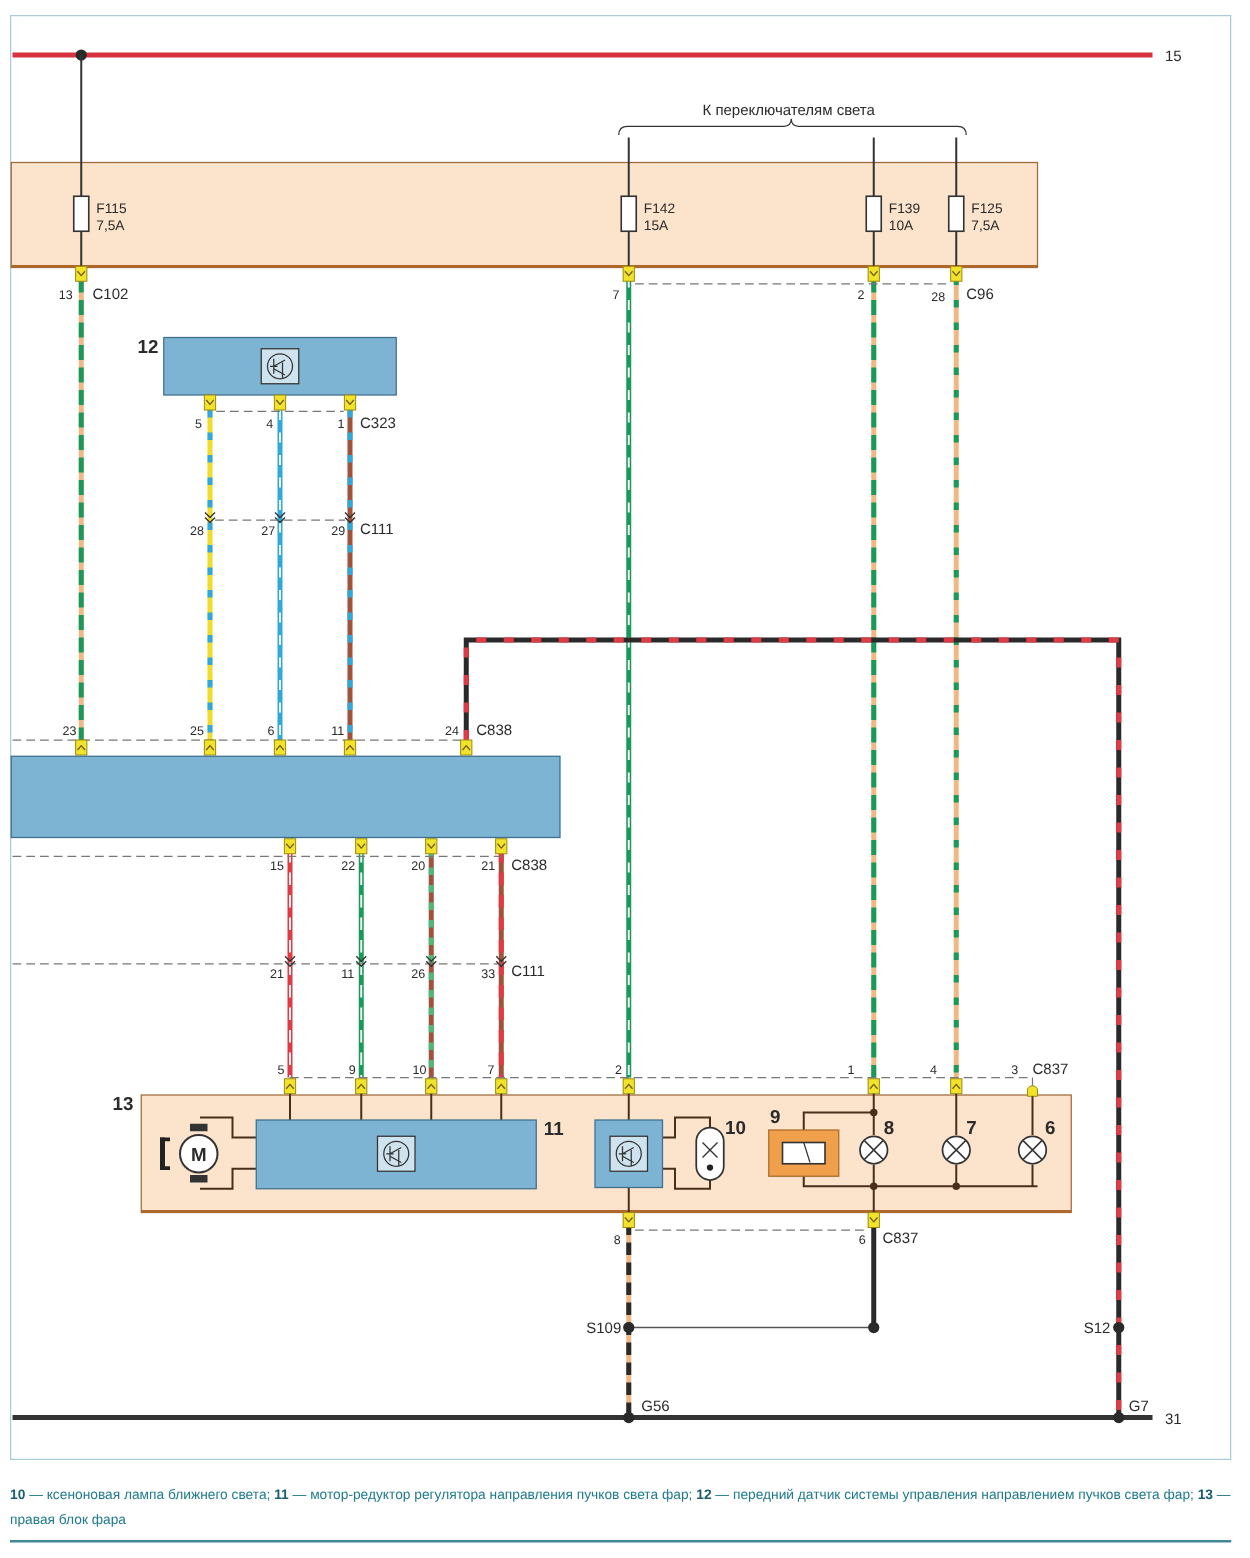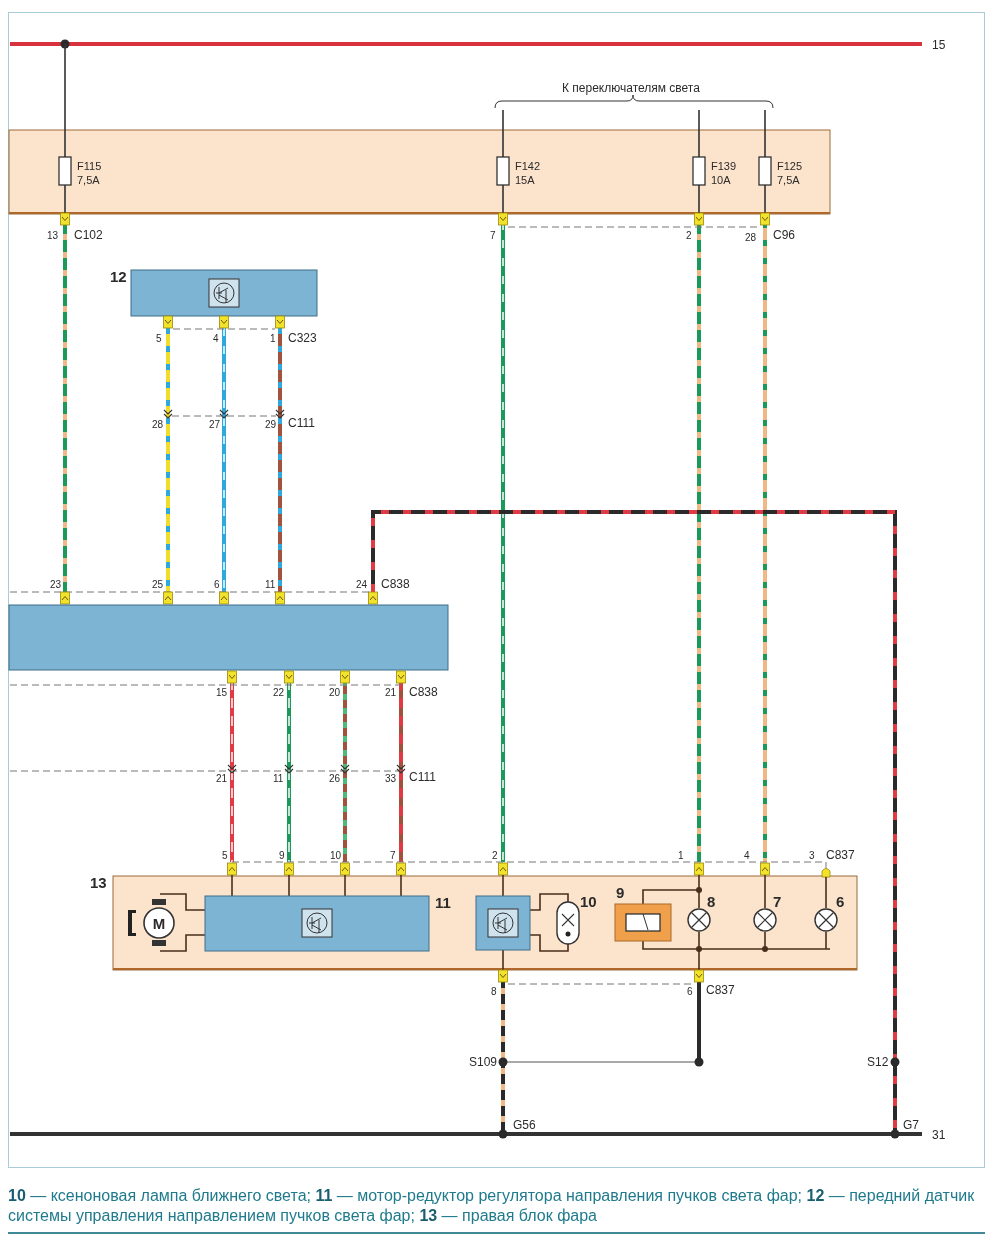--- a/index.html
+++ b/index.html
@@ -3,21 +3,21 @@
 <meta charset="utf-8">
 <style>
   html,body{margin:0;padding:0;background:#fff;}
   body{width:1000px;height:1246px;position:relative;overflow:hidden;font-family:"Liberation Sans",sans-serif;}
   #frame{position:absolute;left:8px;top:12px;width:977px;height:1156px;border:1px solid #a9cdd6;box-sizing:border-box;}
   svg{position:absolute;left:0;top:0;}
   .lbl{font-family:"Liberation Sans",sans-serif;fill:#2b2b2b;}
   .pin{font-size:10px;}
   .conn{font-size:12px;}
   .big{font-size:15px;font-weight:bold;}
-  #caption{position:absolute;left:8px;top:1186px;width:977px;font-size:16px;line-height:20px;color:#1f7a8c;}
+  #caption{position:absolute;left:8px;top:1186px;width:977px;font-size:11px;line-height:20px;color:#1f7a8c;}
   #caption b{color:#1a5f6f;}
   #caption-rule{position:absolute;left:8px;top:1232px;width:977px;height:2px;background:#3f8a96;}
 </style>
 </head>
 <body>
 
 <div id="frame"></div>
 
 <svg id="diagram" width="1000" height="1180" viewBox="0 0 1000 1180">
   <defs>

